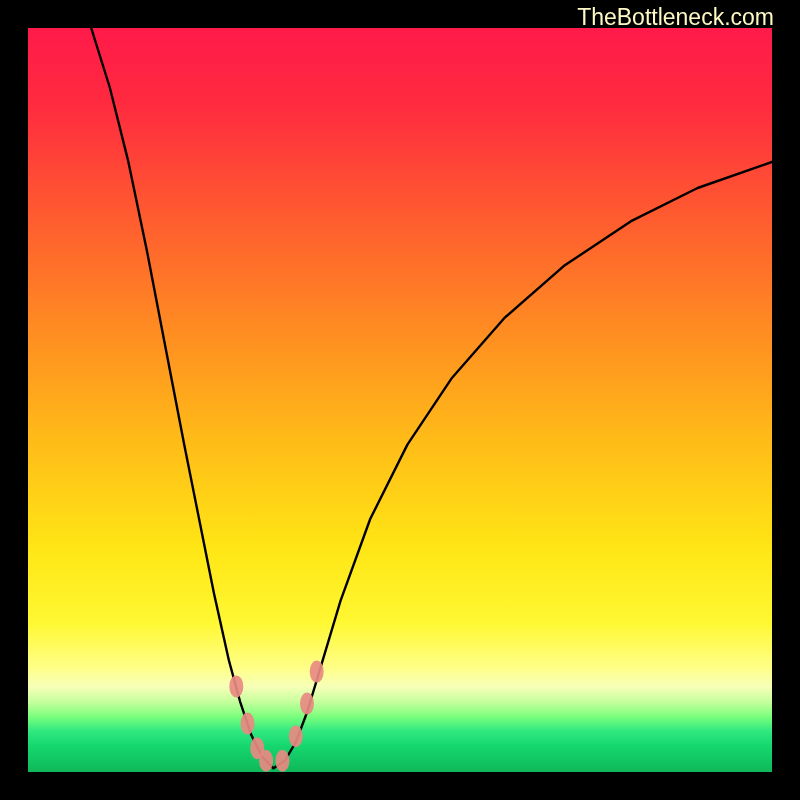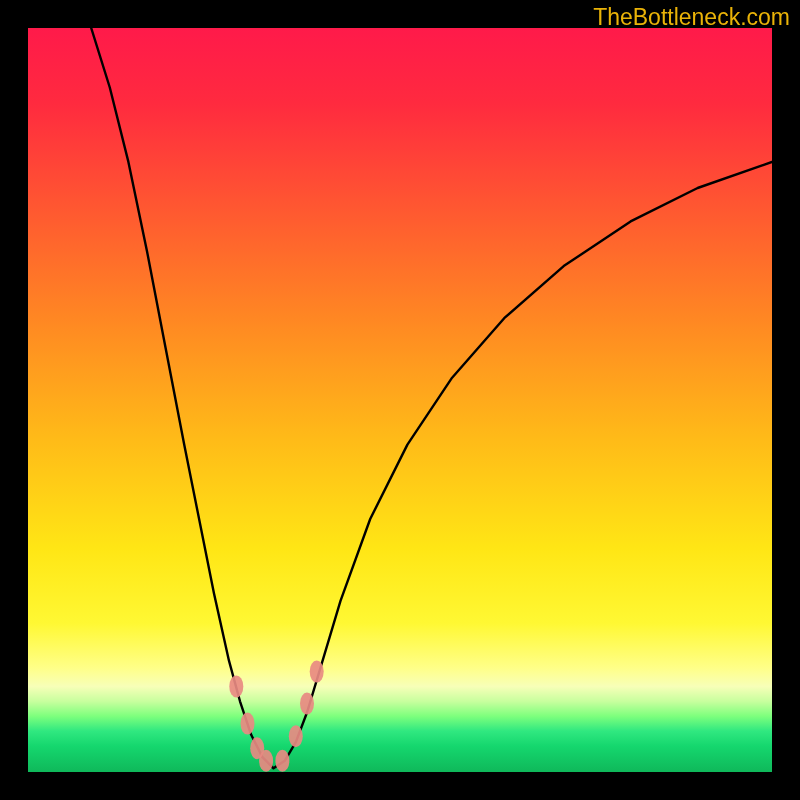--- a/index.html
+++ b/index.html
@@ -30,22 +30,22 @@
   .gradient {
     position: absolute;
     top: 0;
     left: 0;
     width: 100%;
     height: 100%;
   }
   .watermark {
     position: absolute;
     top: 4px;
-    right: 10px;
-    color: #eab308;
+    right: 26px;
+    color: #fef9c3;
     font-size: 23px;
     letter-spacing: 0px;
     font-weight: 500;
   }
   svg.curve {
     position: absolute;
     top: 0;
     left: 0;
     width: 100%;
     height: 100%;

